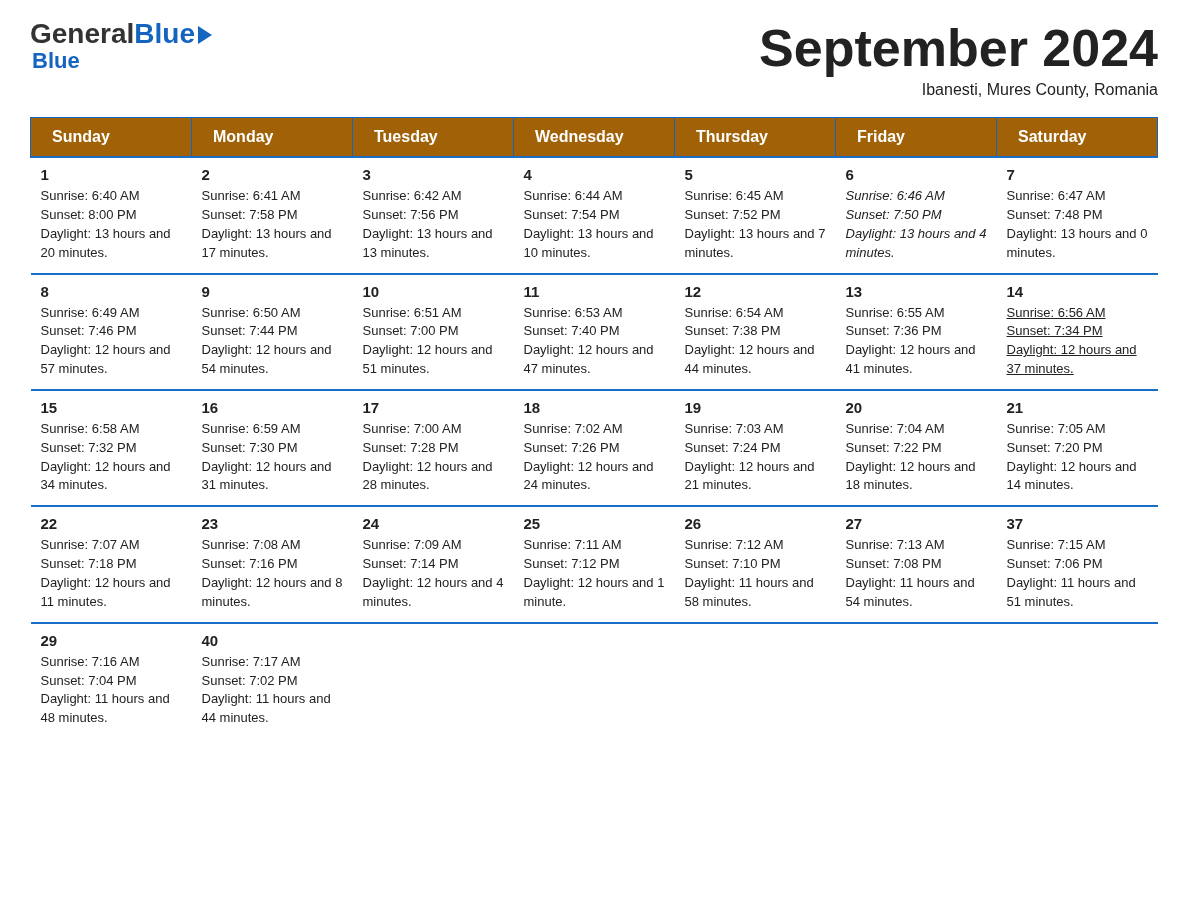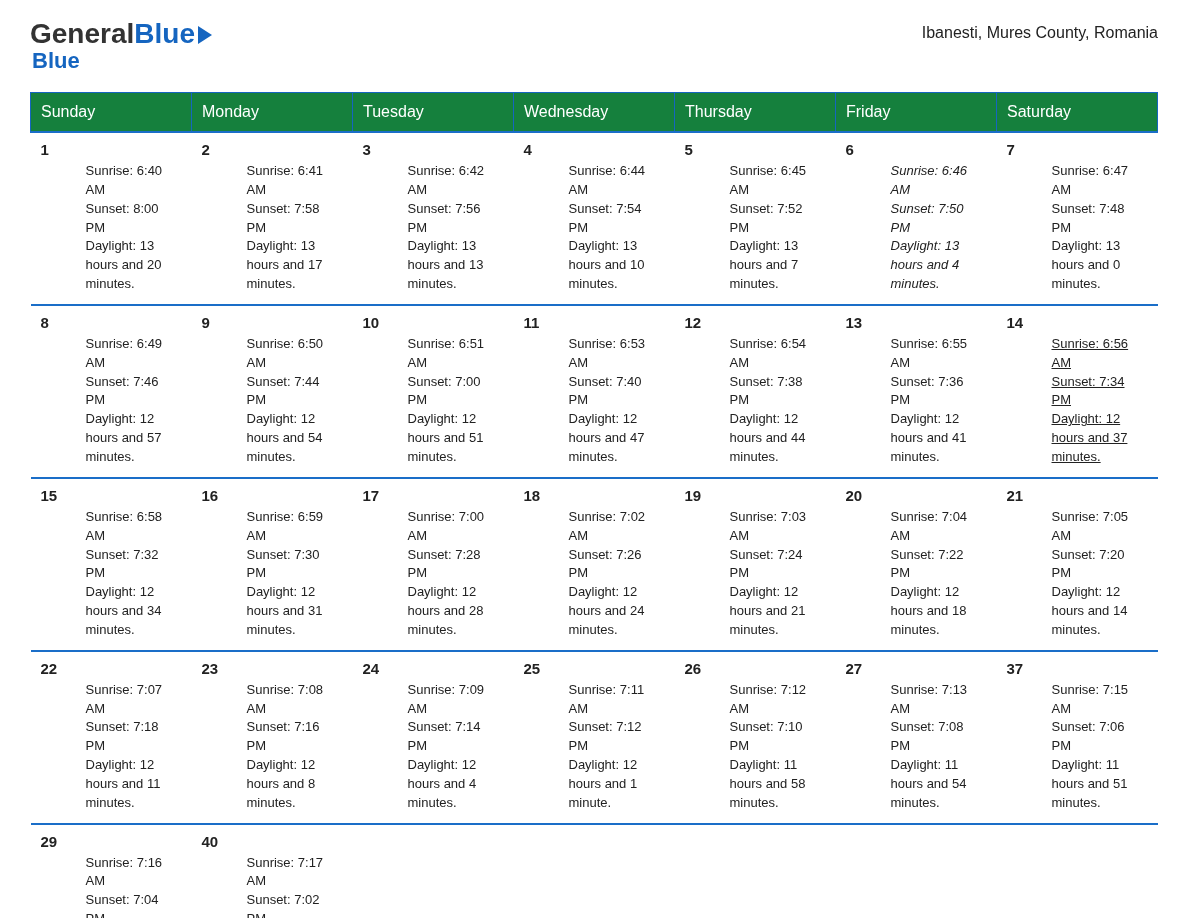--- a/index.html
+++ b/index.html
@@ -63,25 +63,25 @@
       font-size: 16px;
       font-weight: normal;
       color: #222;
       margin-top: 4px;
     }
     .calendar {
       width: 100%;
       border-collapse: collapse;
     }
     .calendar thead tr th {
-      background-color: #15803d;
+      background-color: #a16207;
       color: #fff;
       font-size: 16px;
-      font-weight: normal;
-      padding: 10px 10px;
+      font-weight: bold;
+      padding: 10px 21px;
       text-align: left;
       border: 1px solid #1565c0;
     }
     .calendar tbody tr {
       border-top: 2px solid #1a6ec8;
     }
     .calendar tbody tr td {
       vertical-align: top;
       padding: 8px 10px 10px 10px;
       font-size: 13px;
@@ -92,36 +92,36 @@
     .day-number {
       font-size: 15px;
       font-weight: bold;
       margin-bottom: 4px;
       display: block;
     }
     .day-detail {
       font-size: 13px;
       line-height: 1.45;
       color: #222;
-      margin-left: 45px;
     }
   </style>
 </head>
 <body>
 
 <div class="header-area">
   <div class="logo-area">
     <div class="logo-text">
       <span>General</span>
       <span class="logo-blue">Blue</span>
       <span class="logo-arrow"></span>
     </div>
     <div class="logo-sub">Blue</div>
   </div>
   <div class="title-area">
+    <h1>September 2024</h1>
     <h2>Ibanesti, Mures County, Romania</h2>
   </div>
 </div>
 
 <table class="calendar">
   <thead>
     <tr>
     <th>Sunday</th>
         <th>Monday</th>
         <th>Tuesday</th>

